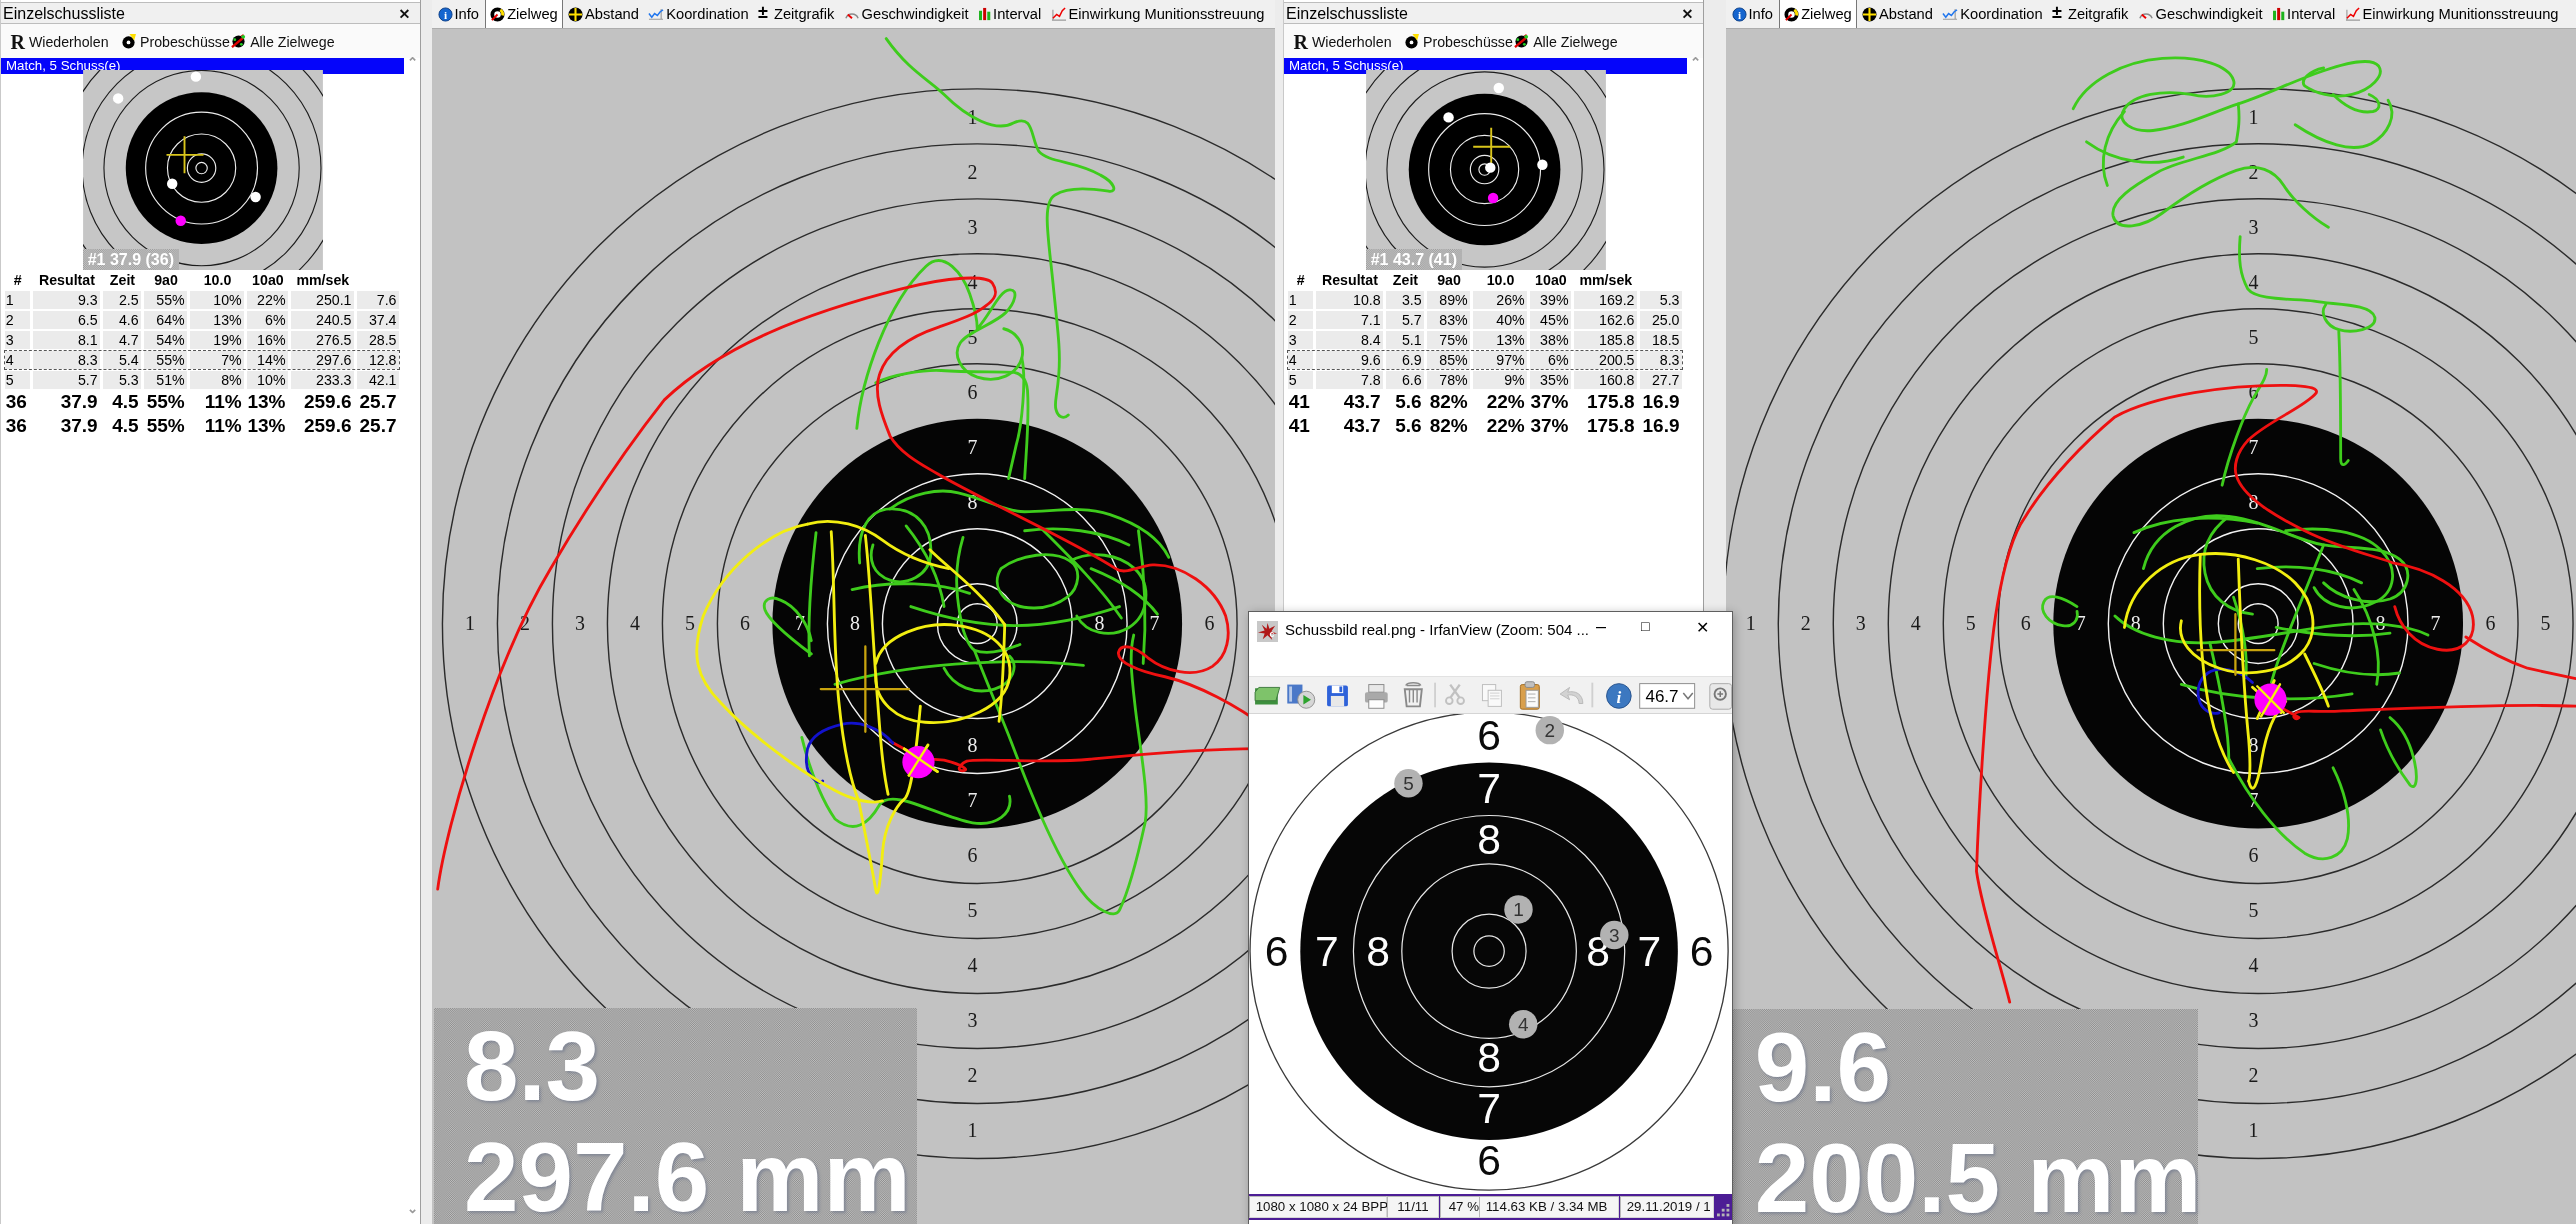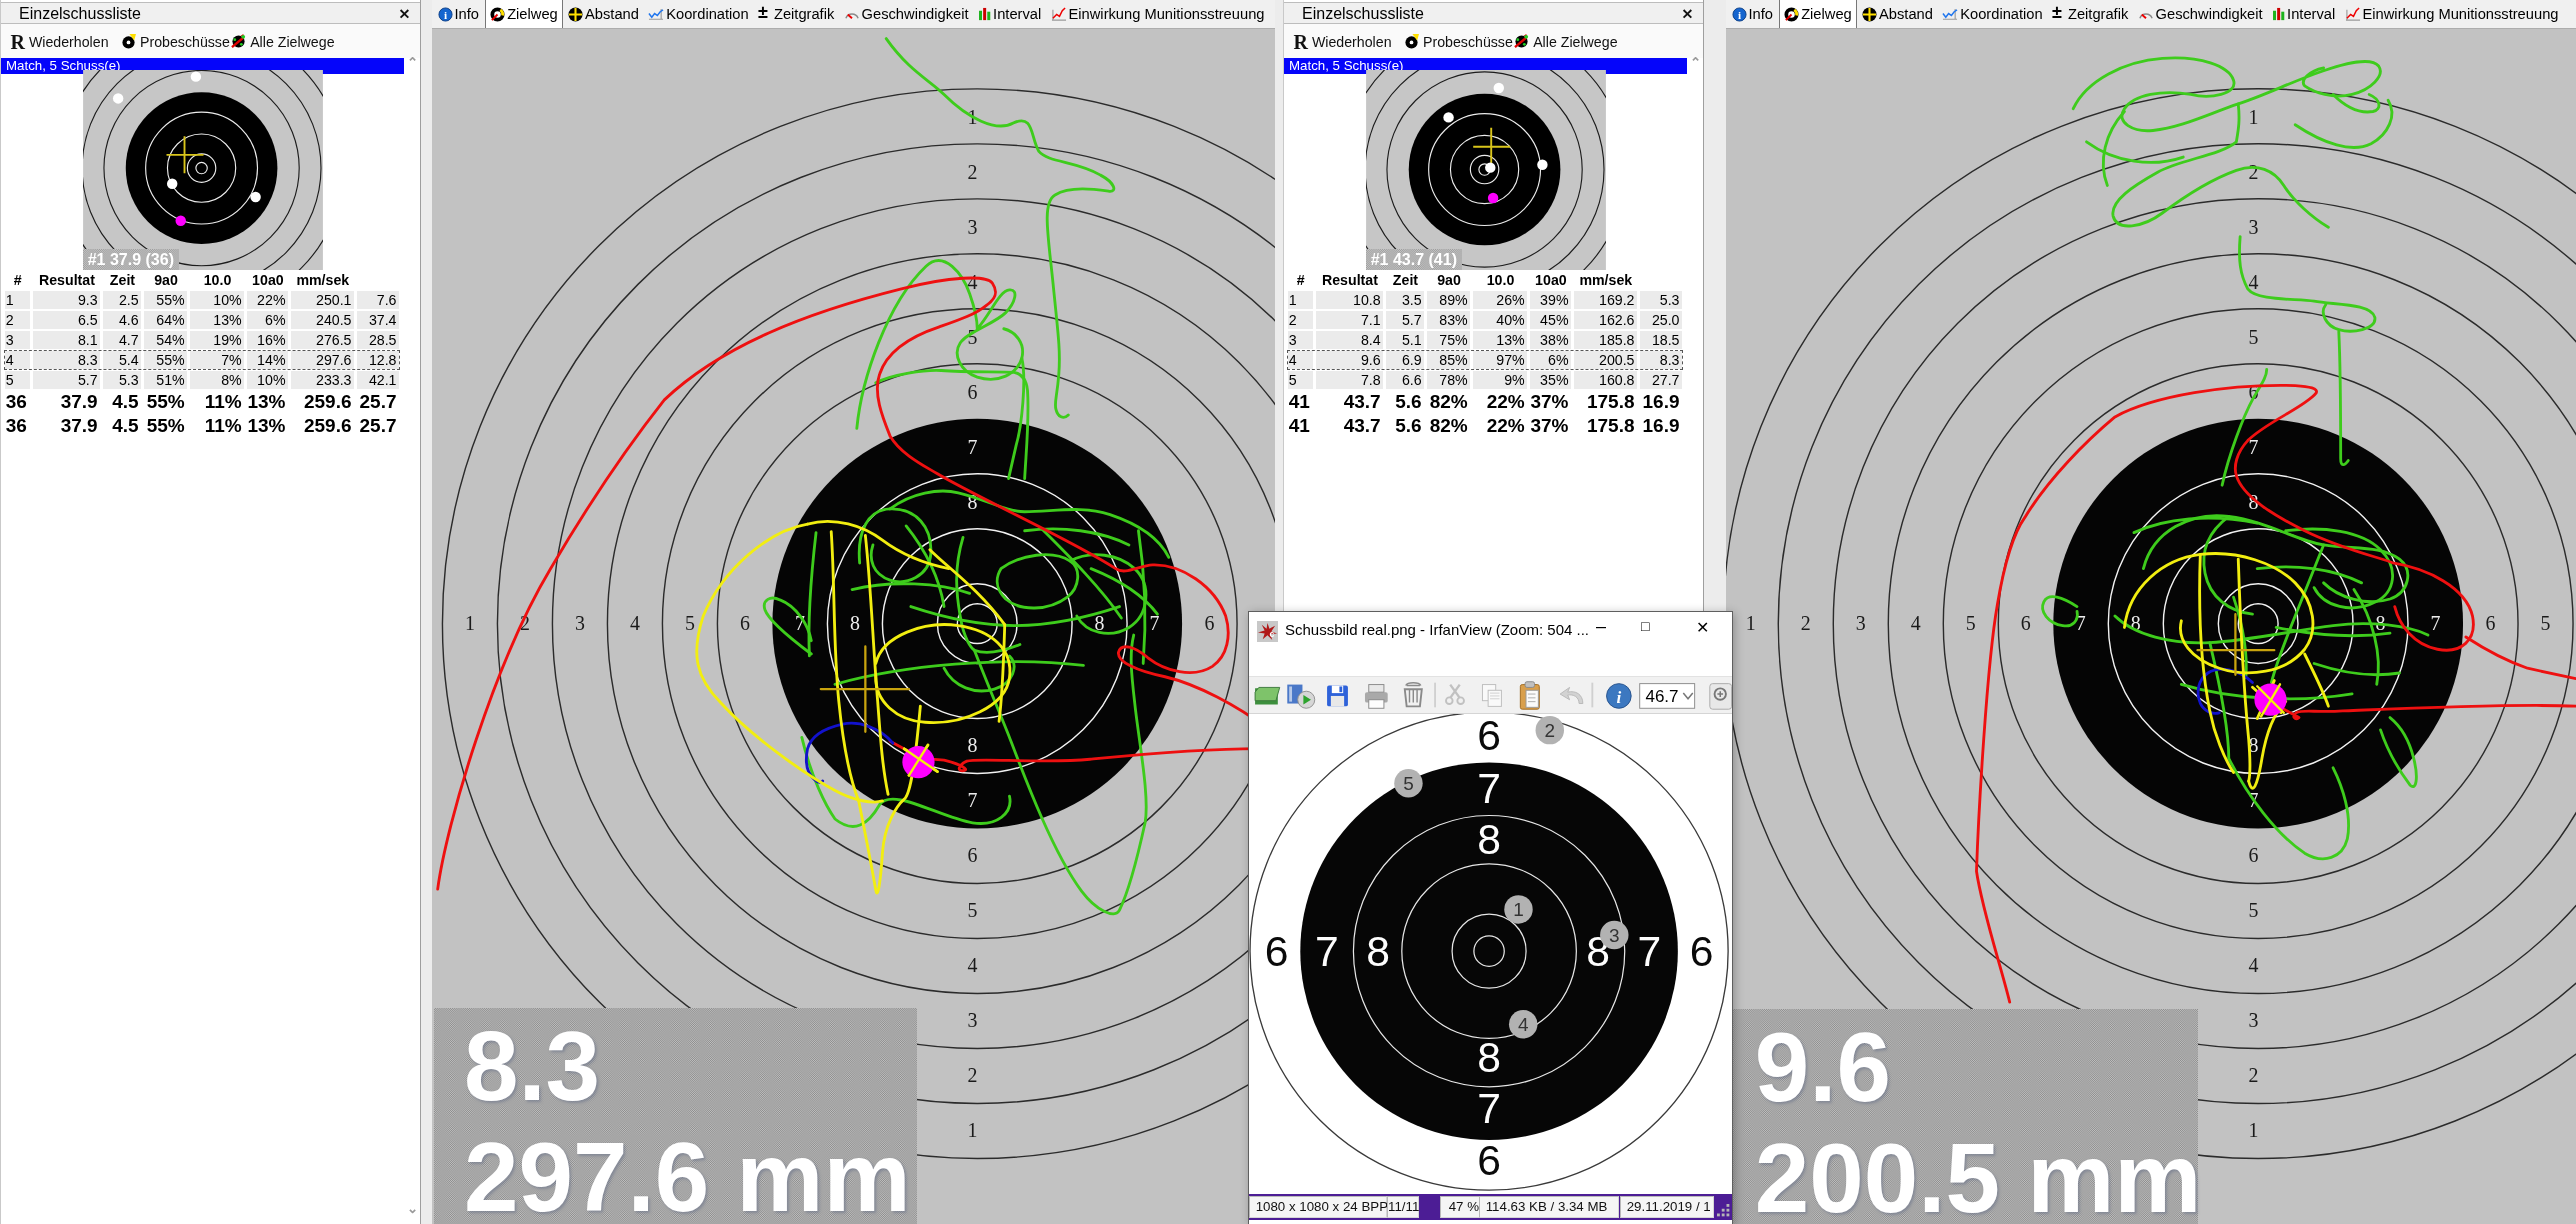--- a/index.html
+++ b/index.html
@@ -1,18 +1,18 @@
 <!DOCTYPE html>
 <html style="font-size:15px"><head><meta charset="utf-8"><style>
 *{margin:0;padding:0;box-sizing:border-box}
 html,body{width:2576px;height:1224px;overflow:hidden}
 body{position:relative;background:#ececec;font-family:"Liberation Sans",sans-serif}
 .abs{position:absolute}
 .panel{position:absolute;top:0;width:421px;height:1224px;background:#fff;border-right:0.9px solid #9e9e9e;border-left:0.9px solid #c9c9c9}
-.ptitle{position:absolute;left:0;top:1.9px;width:100%;height:22px;background:#f0f0f0;border-top:0.9px solid #bdbdbd;border-bottom:0.9px solid #bdbdbd;font-size:16px;color:#000;line-height:21px;padding-left:18px}
+.ptitle{position:absolute;left:0;top:1.9px;width:100%;height:22px;background:#f0f0f0;border-top:0.9px solid #bdbdbd;border-bottom:0.9px solid #bdbdbd;font-size:16px;color:#000;line-height:21px;padding-left:2px}
 .pclose{position:absolute;right:9.5px;top:0.9px;font-size:14.2px;color:#111;font-weight:700}
 .ptool{position:absolute;top:24px;left:0;width:100%;height:34px;background:#fafafa;font-size:14.2px;color:#111}
 .ptool>span{position:absolute;top:7.6px;height:21px;line-height:21px;white-space:nowrap}
 .bluebar{position:absolute;top:58px;left:0;width:403px;height:16px;background:#0505fa;color:#fff;font-weight:400;font-size:13.3px;line-height:15px;padding-left:5px}
 .chev{position:absolute;color:#9a9a9a;font-size:13.3px;font-weight:700}
 .slab{position:absolute;height:21px;background:conic-gradient(#9a9a9a 25%,#c9c9c9 0 50%,#9a9a9a 0 75%,#c9c9c9 0);background-size:1.9px 1.9px;color:#fff;font-weight:700;font-size:16px;line-height:21px;padding:0 4.7px;white-space:nowrap}
 table.t{position:absolute;left:0.9px;top:269px;border-collapse:separate;border-spacing:3.8px 2.8px;font-size:14.2px;color:#000}
 table.t td{background:#ebebeb;height:18px;text-align:right;padding:0 2.8px 0 0;white-space:nowrap}
 table.t tr.h td,table.t tr.b td{background:transparent}
 table.t tr.h td{font-weight:700;text-align:center;padding:0}
@@ -681,21 +681,21 @@
             </g>
     <g>
               <circle cx="36" cy="77" r="15" fill="#b2b2b2"></circle>
               <text x="36" y="84" fill="#333" text-anchor="middle">4</text>
             </g>
    </g>
   </g>
  </svg></div>
  <div class="irs">
   <div style="left:0;width:138px">1080 x 1080 x 24 BPP</div>
-  <div style="left:138px;width:32px;text-align:center;padding-left:0">11/11</div>
+  <div style="left:138px;width:52px;text-align:center;padding-left:0">11/11</div>
   <div style="left:191px;width:40px;text-align:right;padding-left:0">47 %</div>
   <div style="left:230px;width:140px">114.63 KB / 3.34 MB</div>
   <div style="left:371px;width:94px">29.11.2019 / 1</div>
   <svg class="abs" style="right:1.9px;top:9.5px" width="13.3" height="13.3" viewBox="0 0 14 14">
         <g fill="#b5b5b5">
           <rect x="10" y="0" width="3" height="3"></rect>
           <rect x="10" y="5" width="3" height="3"></rect>
           <rect x="10" y="10" width="3" height="3"></rect>
           <rect x="5" y="5" width="3" height="3"></rect>
           <rect x="5" y="10" width="3" height="3"></rect>

